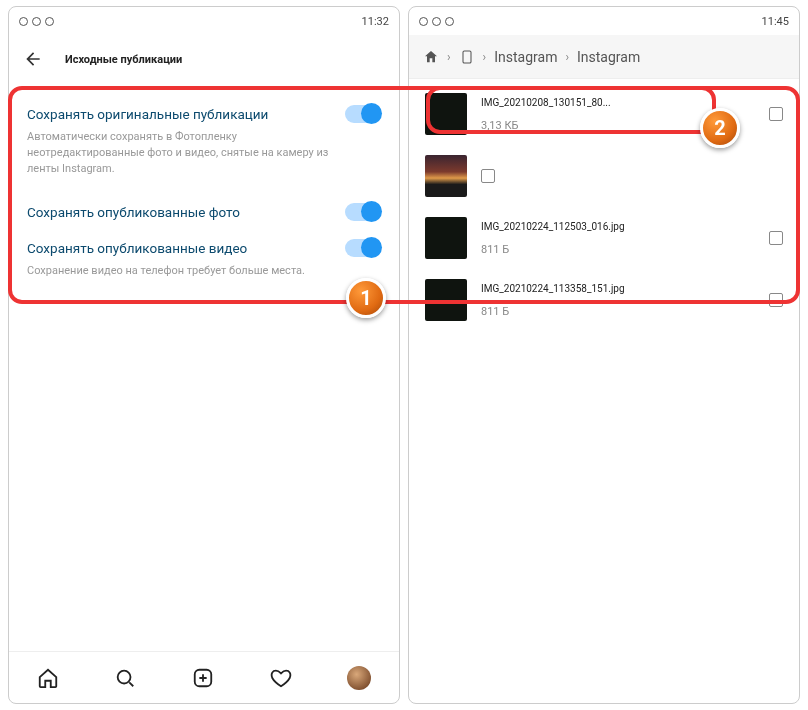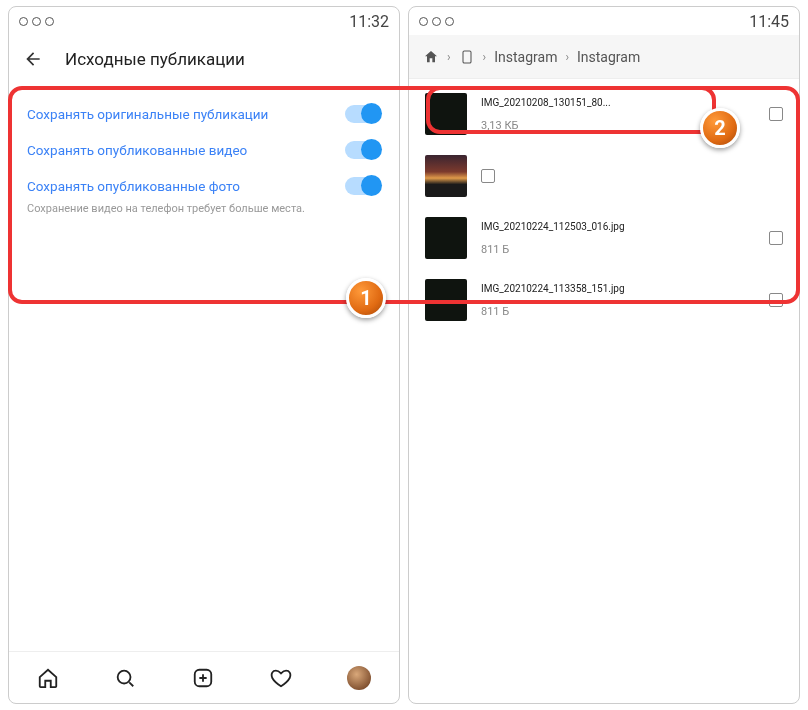--- a/index.html
+++ b/index.html
@@ -27,37 +27,37 @@
     overflow: hidden;
     position: relative;
   }
   
   .statusbar {
     display: flex;
     justify-content: space-between;
     align-items: center;
     height: 28px;
     padding: 0 10px;
-    font-size: 16px;
+    font-size: 11px;
     color: #444;
   }
   .statusbar .circles { display: flex; gap: 4px; }
   .statusbar .circles span {
     width: 9px; height: 9px; border: 1.5px solid #555; border-radius: 50%;
     display: inline-block;
   }
   
   .appbar {
     display: flex;
     align-items: center;
     height: 48px;
     padding: 0 14px;
     gap: 22px;
   }
-  .appbar .title { font-size: 17px; font-weight: 400; color: #222; }
+  .appbar .title { font-size: 11px; font-weight: 700; color: #222; }
   .phone2 .appbar { background: #f6f6f6; }
   .phone2 .appbar .title { font-weight: 500; font-size: 17px; color: #333; }
   .appbar .right-icons { margin-left: auto; display: flex; gap: 22px; align-items:center; }
   .icon { width: 20px; height: 20px; fill: #333; }
   .icon-sm { width: 16px; height: 16px; fill: #555; }
   
   .callout {
     border: 4px solid #e33;
     border-radius: 14px;
     position: absolute;
@@ -76,21 +76,21 @@
     position: absolute;
   }
   .badge1 { left: 346px; top: 278px; }
   .badge2 { left: 700px; top: 108px; }
   
   .settings { padding: 10px 18px 0 18px; }
   .setting-row {
     display: flex; align-items: center; justify-content: space-between;
     padding: 12px 0 6px 0;
   }
-  .setting-row .label { font-size: 13.5px; color: #3b82f6; }
+  .setting-row .label { font-size: 13.5px; color: #0c4a6e; }
   .setting-desc {
     font-size: 11px; color: #999; line-height: 1.45; padding: 0 0 14px 0;
     max-width: 320px;
   }
   .toggle {
     width: 36px; height: 18px; background: #b7dcff; border-radius: 10px;
     position: relative;
   }
   .toggle::after {
     content: ""; position: absolute; right: -1px; top: -2px;
@@ -154,28 +154,29 @@
           <path d="M20 11H7.8l5.6-5.6L12 4l-8 8 8 8 1.4-1.4L7.8 13H20z"></path>
         </svg>
       <div class="title">Исходные публикации</div>
     </div>
 
     <div class="settings">
       <div class="setting-row">
         <span class="label">Сохранять оригинальные публикации</span>
         <span class="toggle"></span>
       </div>
+      <div class="setting-desc">Автоматически сохранять в Фотопленку неотредактированные фото и видео, снятые на камеру из ленты Instagram.</div>
+
+      <div class="setting-row">
+        <span class="label">Сохранять опубликованные фото</span>
+        <span class="toggle"></span>
+      </div>
 
       <div class="setting-row">
         <span class="label">Сохранять опубликованные видео</span>
-        <span class="toggle"></span>
-      </div>
-
-      <div class="setting-row">
-        <span class="label">Сохранять опубликованные фото</span>
         <span class="toggle"></span>
       </div>
       <div class="setting-desc">Сохранение видео на телефон требует больше места.</div>
     </div>
 
     <div class="bottomnav">
       <svg class="nicon" viewBox="0 0 24 24">
           <path d="M3 11l9-8 9 8v10a1 1 0 0 1-1 1h-5v-7h-6v7H4a1 1 0 0 1-1-1z"></path>
         </svg>
       <svg class="nicon" viewBox="0 0 24 24">

